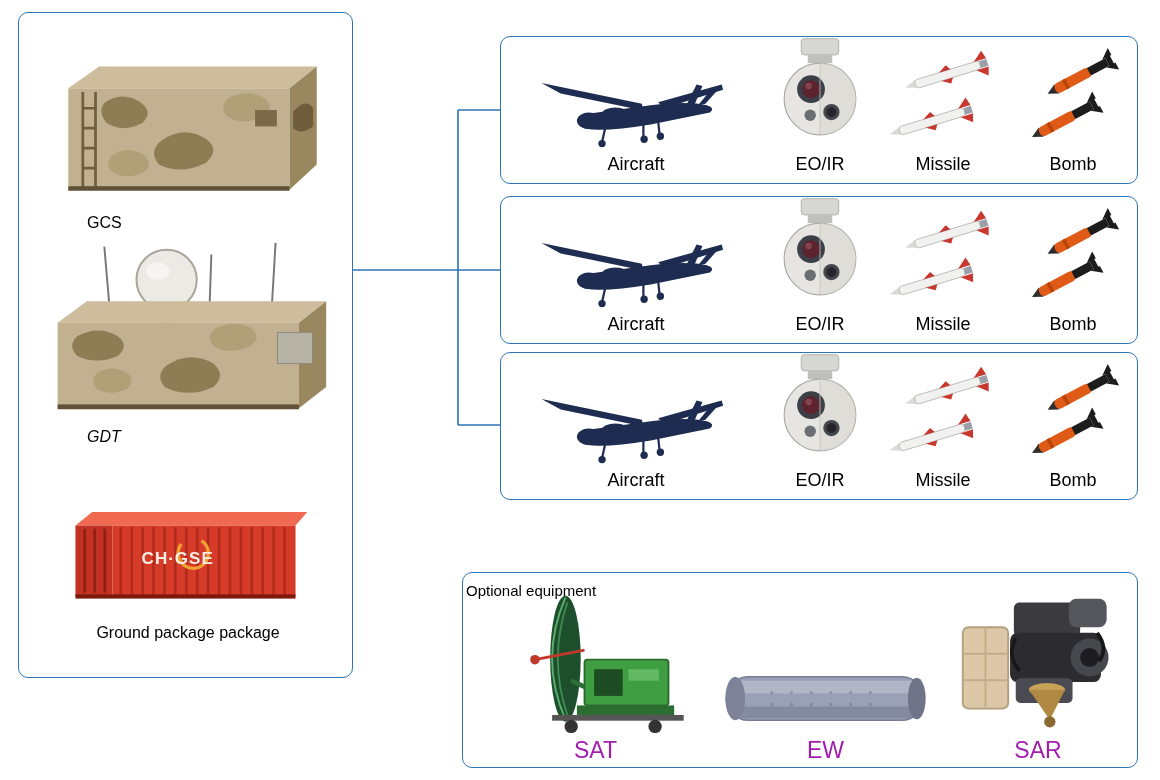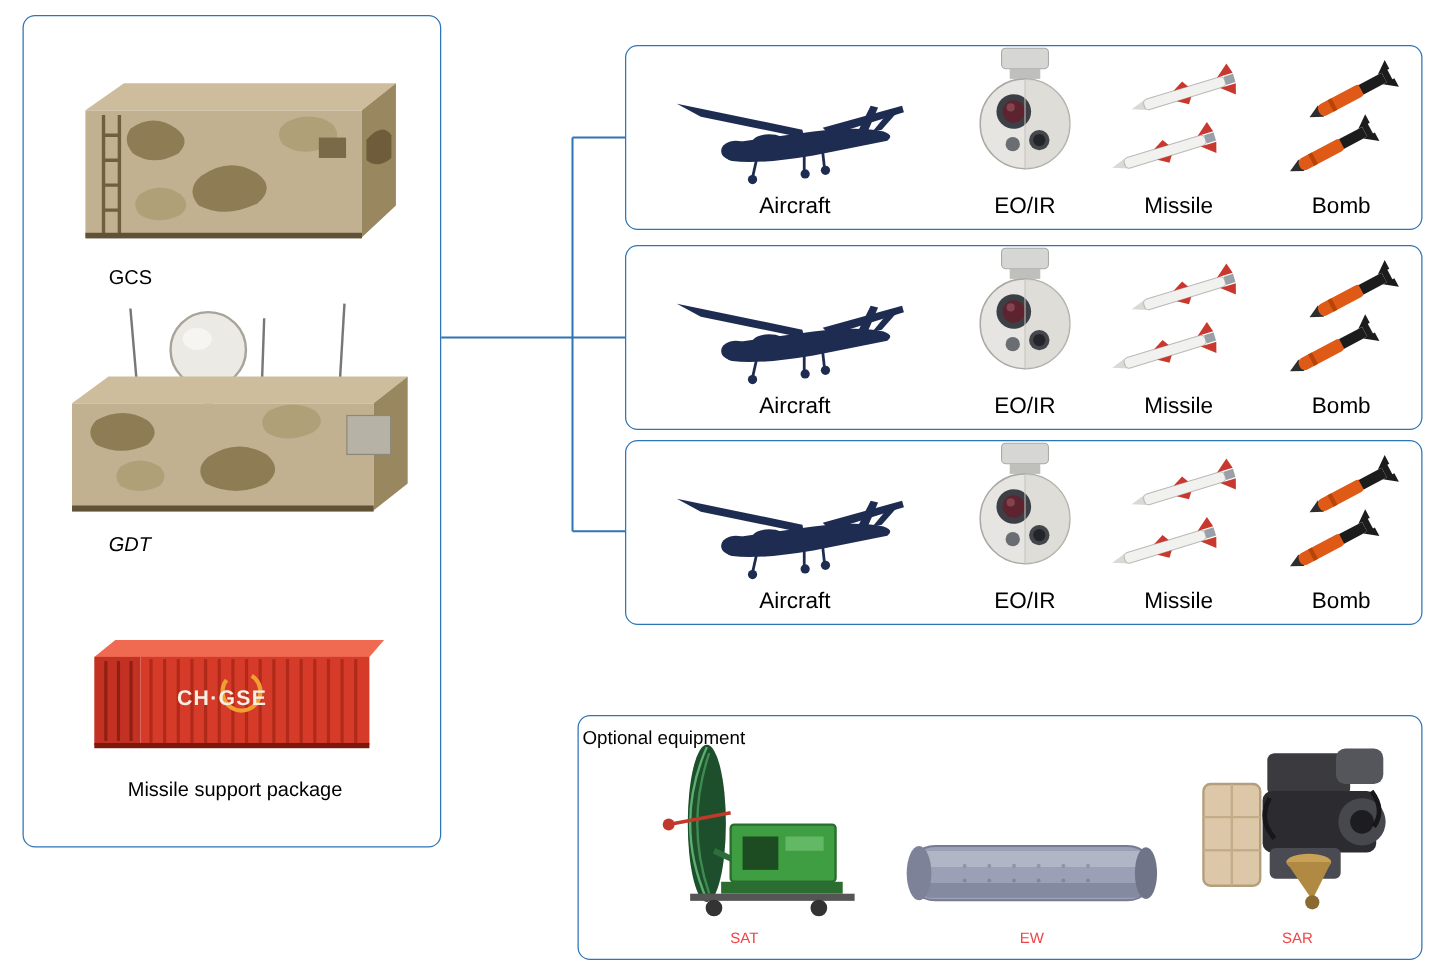--- a/index.html
+++ b/index.html
@@ -39,21 +39,21 @@
   .cell-missile { width:140px; }
   .cell-bomb { width:120px;justify-content:flex-end; }
   .cell-label { font-size:18px; color:#000; line-height:22px; margin-top:2px; }
 
   
   .optional-box { left:462px; top:572px; width:676px; height:196px; }
   .opt-title { position:absolute; top:9px; left:3px; font-size:15px; color:#000; }
   .opt-items { position:absolute; left:30px; right:14px; bottom:6px;
                display:flex; align-items:flex-end; justify-content:space-between; }
   .opt-cell { display:flex; flex-direction:column; align-items:center; }
-  .opt-label { font-size:12px; color:#ef4444; line-height:22px; margin-top:2px; }
+  .opt-label { font-size:23px; color:#a21caf; line-height:22px; margin-top:2px; }
 
   .defs-hidden { position:absolute; width:0; height:0; overflow:hidden; }
 </style>
 </head>
 <body>
 
 <svg class="defs-hidden" aria-hidden="true">
   <defs>
     <symbol id="sym-gcs" viewBox="0 0 300 160">
       <polygon points="18,34 52,10 292,10 262,34" fill="#cdbd9c"></polygon>
@@ -274,21 +274,21 @@
       <div class="g-label">GDT</div>
     </div>
 
     <div class="g-item gsp-item">
       <div class="gsp-wrap">
         <svg class="g-img" width="252" height="116" viewBox="0 0 300 135">
             <use href="#sym-gsp"></use>
           </svg>
         <span class="gsp-logo">CH·GSE</span>
       </div>
-      <div class="g-label">Missile support package</div>
+      <div class="g-label">Ground package package</div>
     </div>
   </div>
 
   <div class="box row-box row-1">
     <div class="cell cell-aircraft">
       <svg width="252" height="96" viewBox="0 0 260 130">
           <use href="#sym-aircraft"></use>
         </svg>
       <div class="cell-label">Aircraft</div>
     </div>

